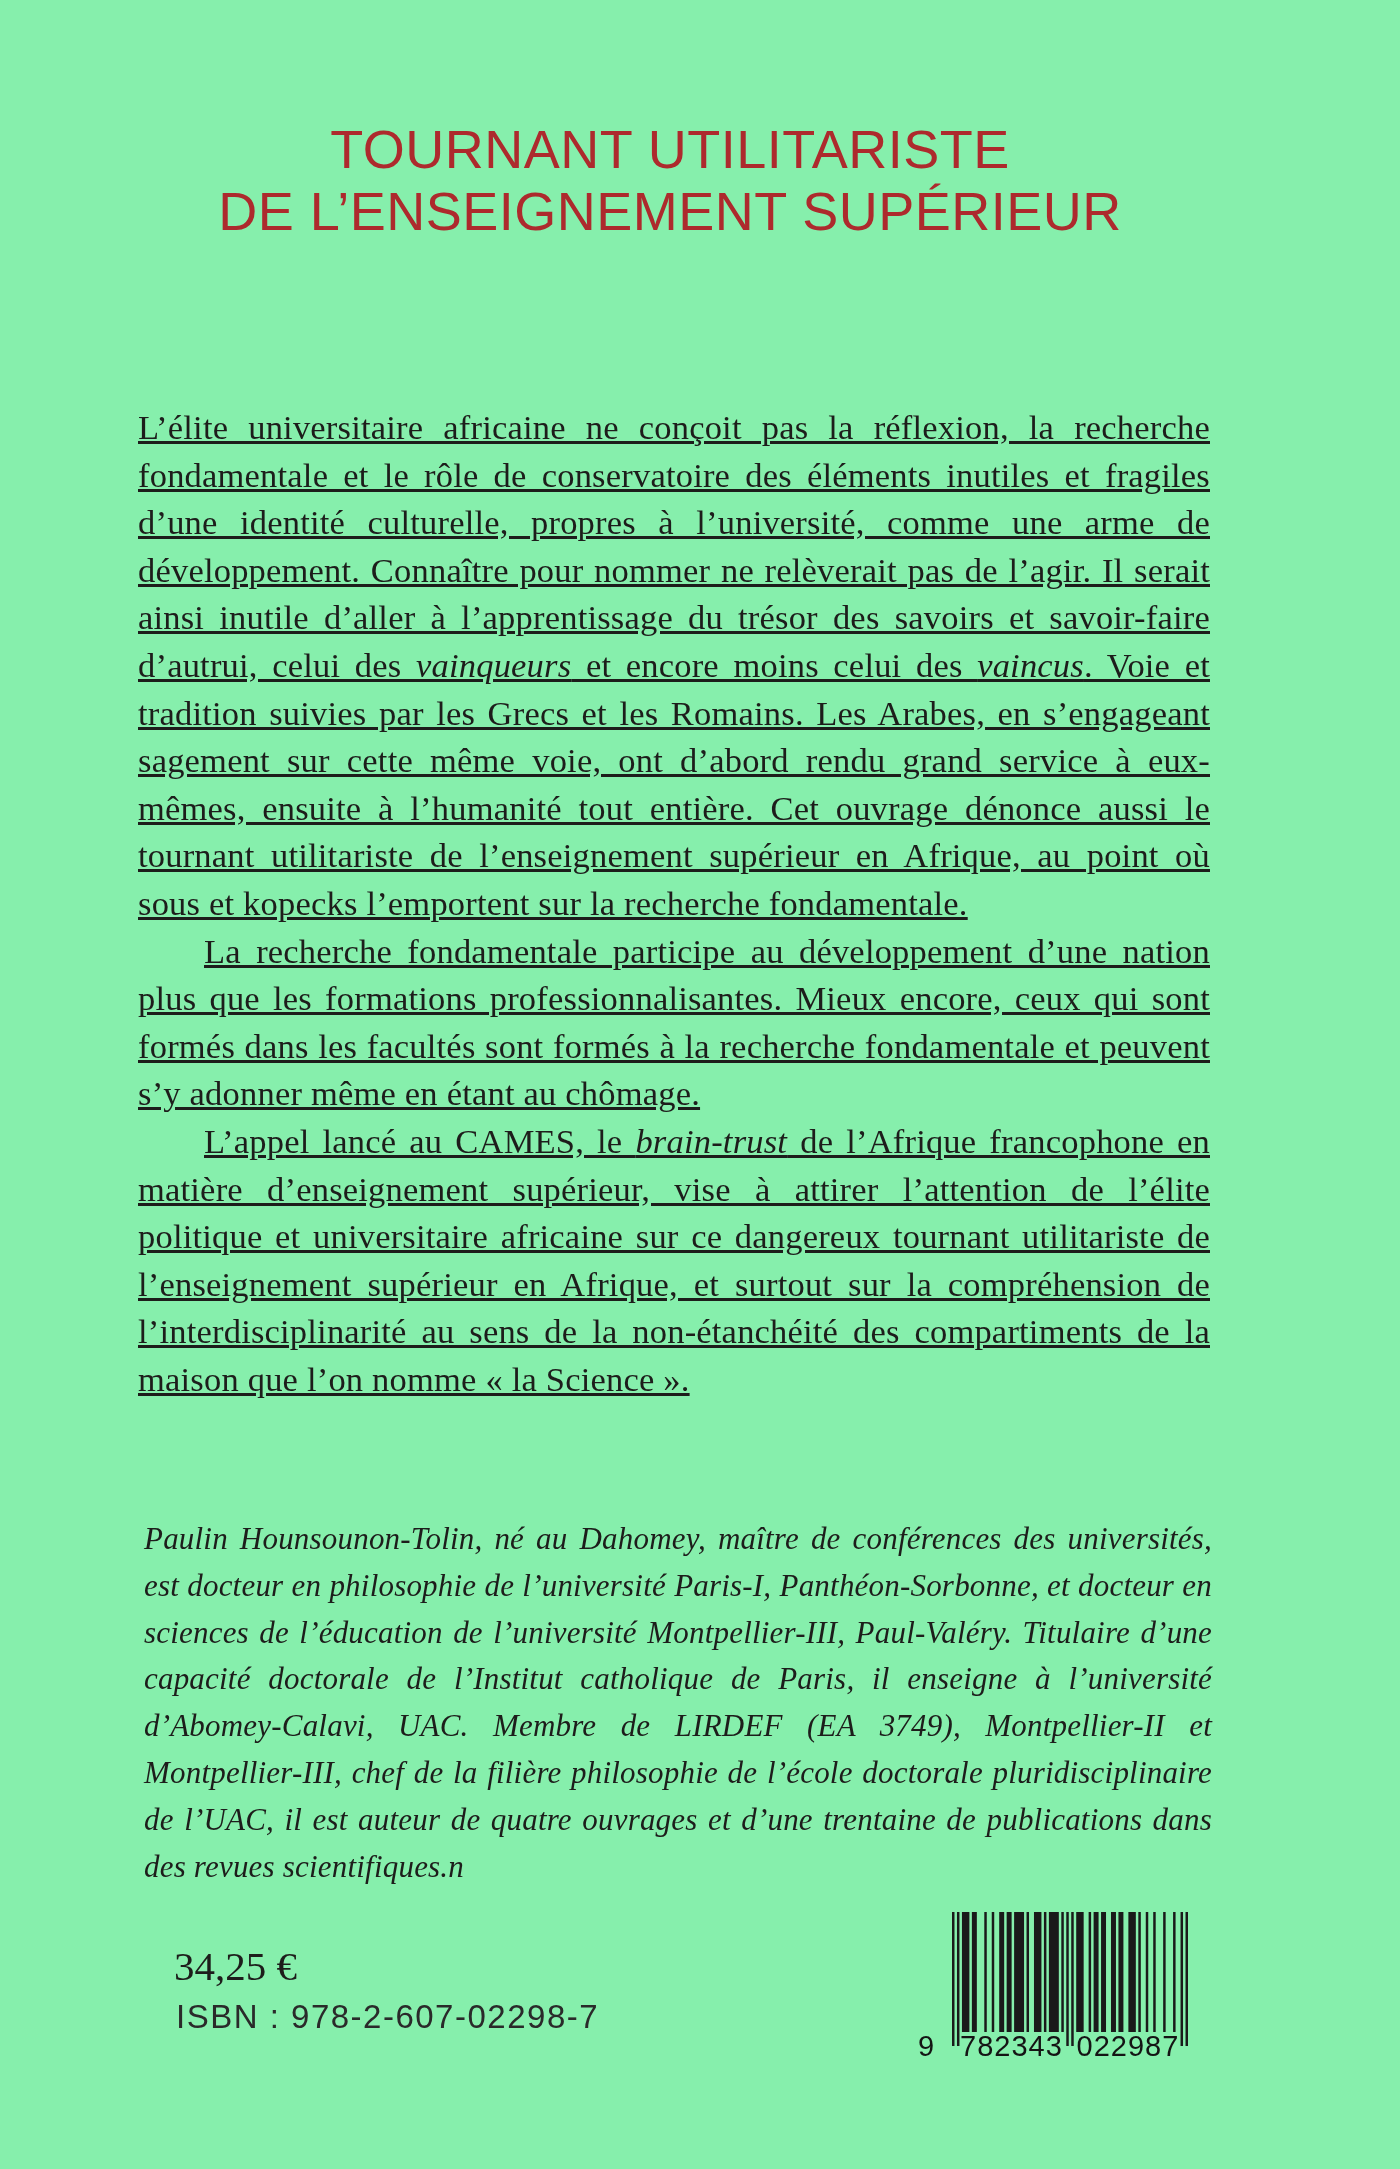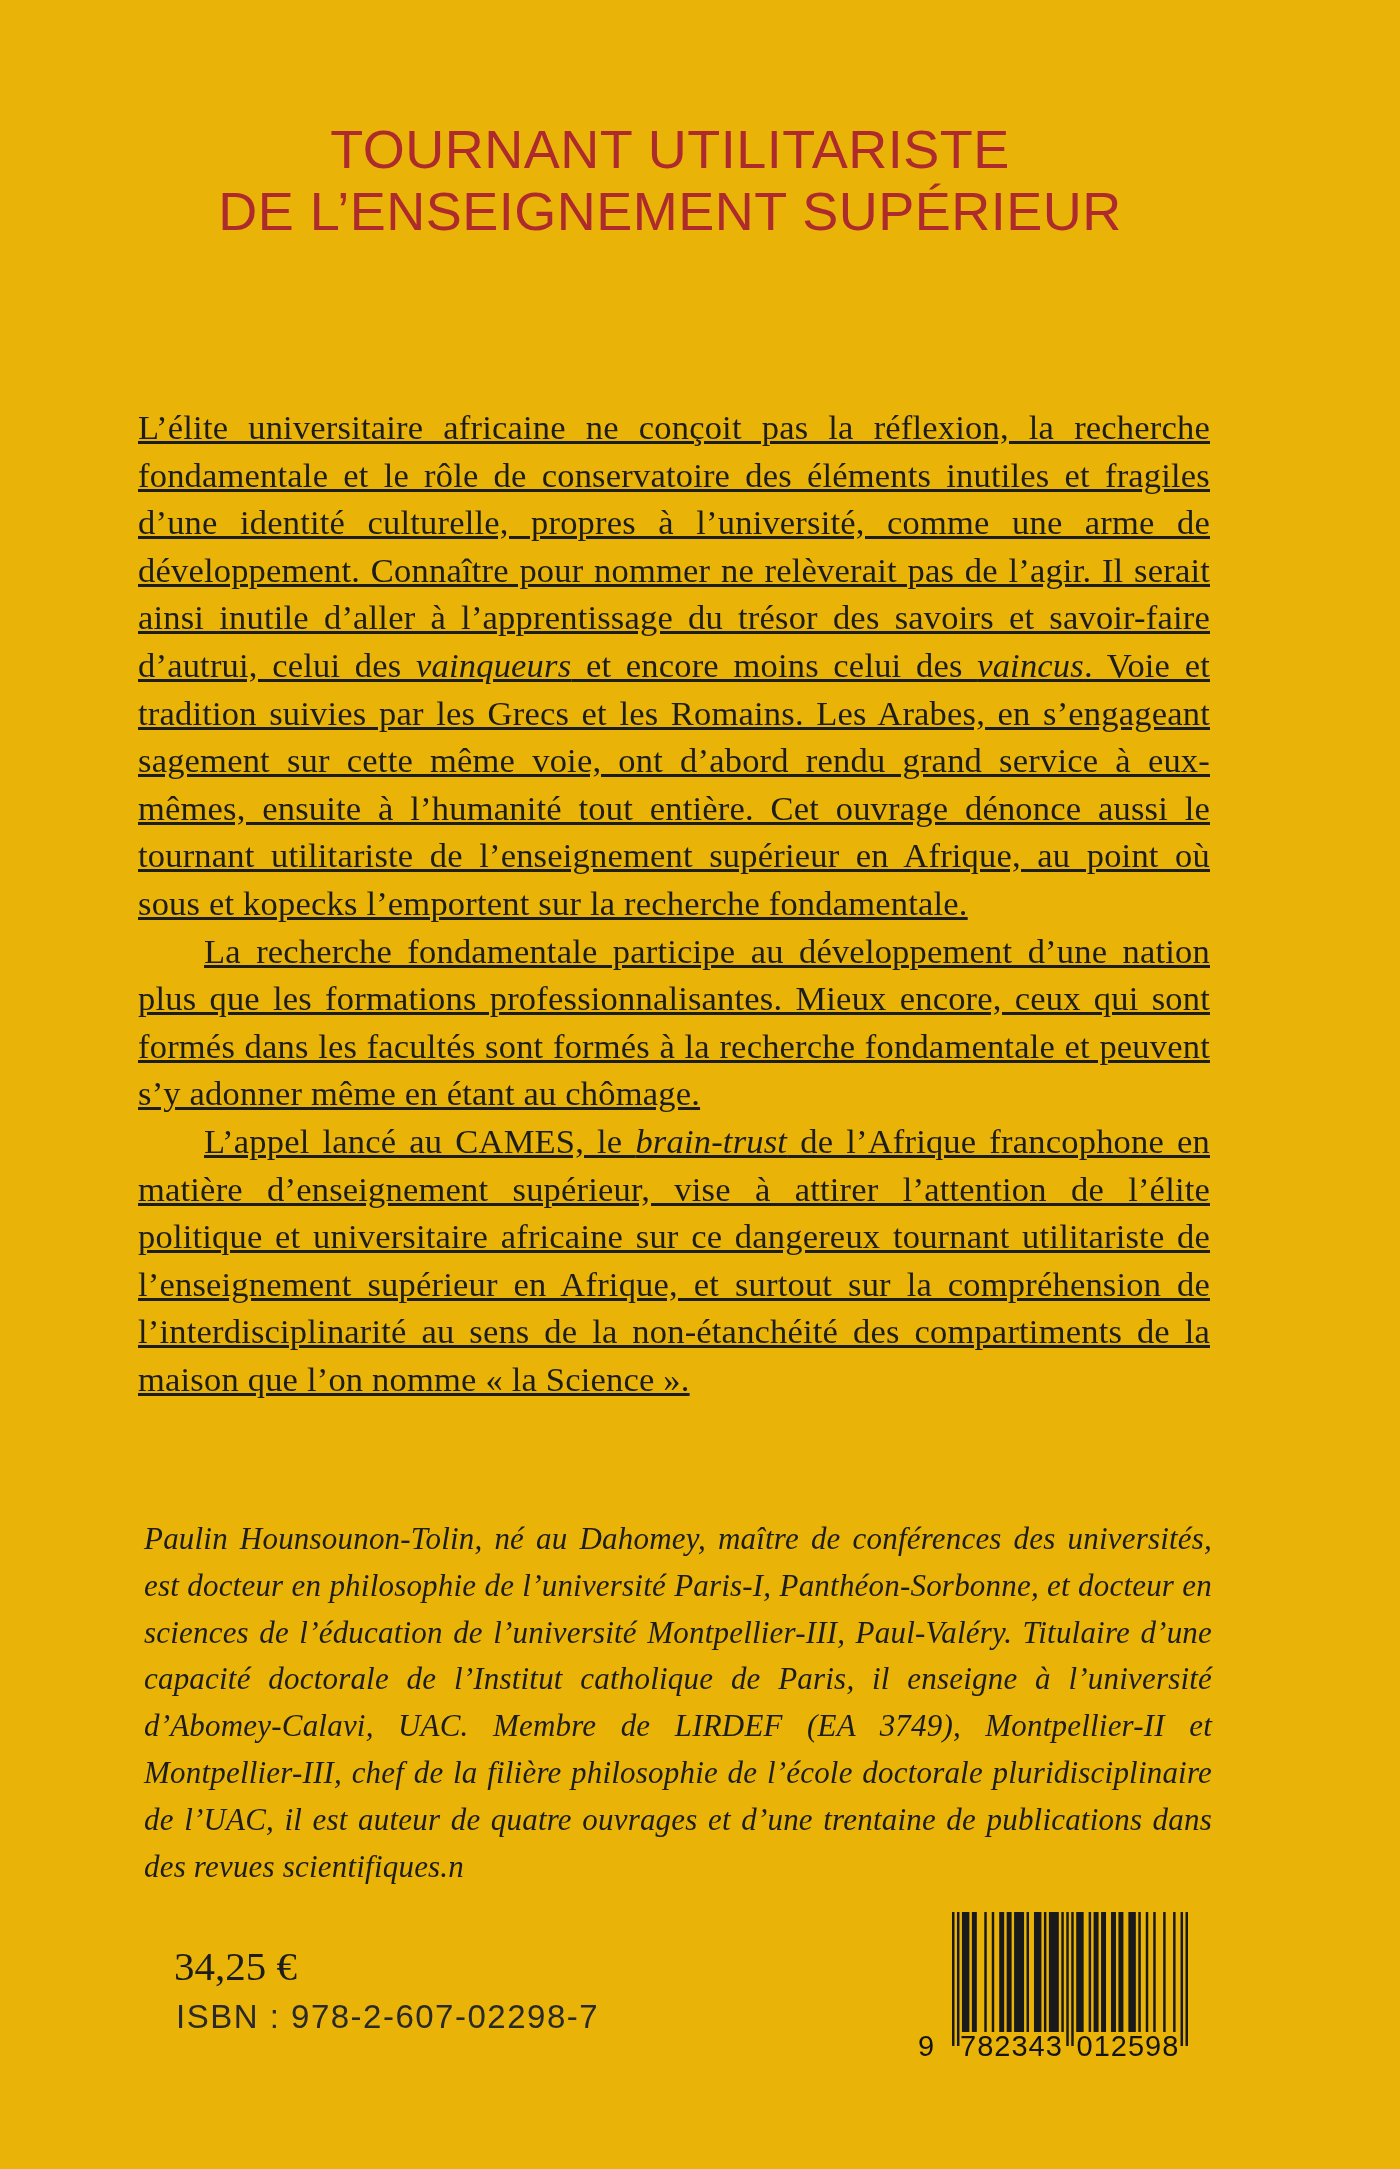--- a/index.html
+++ b/index.html
@@ -1,17 +1,17 @@
 <!DOCTYPE html>
 <html lang="fr"><head>
 <meta charset="utf-8">
 <style>
   html,body{margin:0;padding:0;background:#e8e8e8;}
   .page{
-    position:relative;width:1400px;height:2169px;background:#eab308;
+    position:relative;width:1400px;height:2169px;background:#86efac;
     font-family:"Liberation Serif",serif;color:#1d1d1b;overflow:hidden;
     margin:0 auto;
   }
   
   .title{
     position:absolute;left:130px;top:118px;width:1080px;
     text-align:center;
     font-family:"Liberation Sans",sans-serif;
     font-size:54px;line-height:62px;letter-spacing:.5px;
     font-weight:400;
@@ -106,16 +106,16 @@
         <rect x="186.32" y="0" width="2.48" height="120" fill="#1a1a1a"></rect>
         <rect x="193.77" y="0" width="2.48" height="120" fill="#1a1a1a"></rect>
         <rect x="201.22" y="0" width="2.48" height="120" fill="#1a1a1a"></rect>
         <rect x="211.16" y="0" width="2.48" height="120" fill="#1a1a1a"></rect>
         <rect x="221.09" y="0" width="2.48" height="120" fill="#1a1a1a"></rect>
         <rect x="228.55" y="0" width="2.48" height="134" fill="#1a1a1a"></rect>
         <rect x="233.52" y="0" width="2.48" height="134" fill="#1a1a1a"></rect>
       </svg>
     <span class="bc-digit bc-nine">9</span>
     <span class="bc-digit bc-g1">782343</span>
-    <span class="bc-digit bc-g2">012598</span>
+    <span class="bc-digit bc-g2">022987</span>
   </div>
 
 </div>
 
 </body></html>

